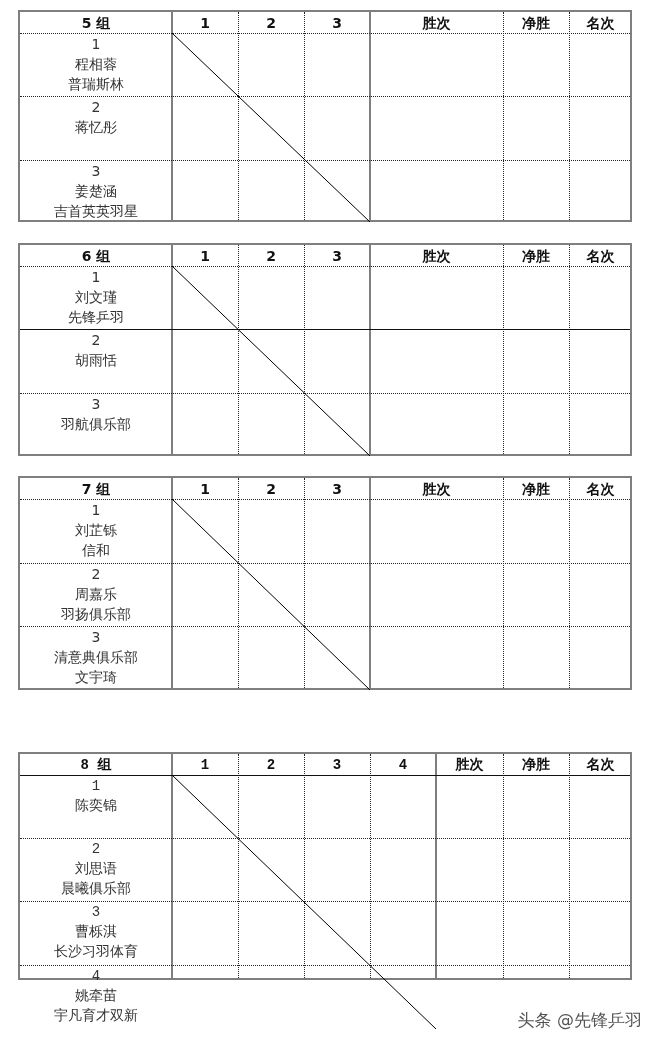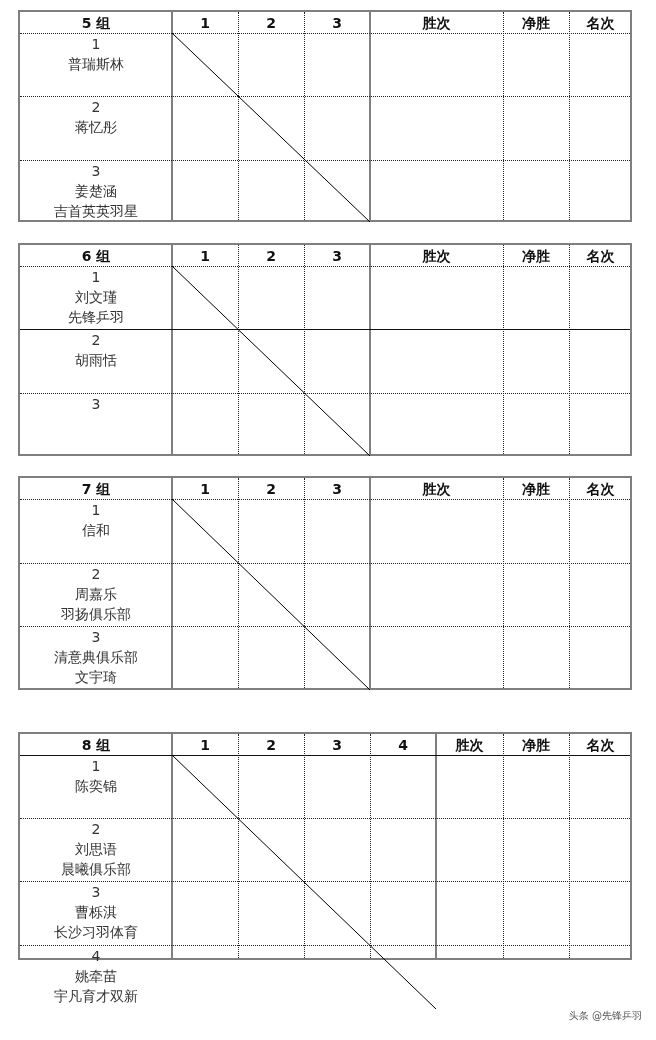--- a/index.html
+++ b/index.html
@@ -38,21 +38,21 @@
       font-size: 14px;
       line-height: 20px;
       color: #333;
     }
     .player span { display: block; }
     svg.diag { position: absolute; left: 152px; pointer-events: none; }
     .watermark {
       position: absolute;
       right: 14px;
       top: 1009px;
-      font-size: 10px;
+      font-size: 17px;
       color: #555;
     }
   </style>
 </head>
 <body>
 
 <div class="grp" style="top:10px;height:212px;">
 
   <div class="cell hdr" style="left:0;top:1px;width:152px;">5 组</div>
   <div class="cell hdr" style="left:152px;top:1px;width:66px;">1</div>
@@ -67,20 +67,21 @@
   <div class="vline-dot" style="left:284px;"></div>
   <div class="vline-solid" style="left:349px;"></div>
   <div class="vline-dot" style="left:483px;"></div>
   <div class="vline-dot" style="left:549px;"></div>
   <div class="hline-dot" style="top:21px;"></div>
   <div class="hline-dot" style="top:84px;"></div>
   <div class="hline-dot" style="top:148px;"></div>
 
   <div class="player" style="top:22px;">
     <span>1</span>
+    <span>程相蓉</span>
     <span>普瑞斯林</span>
   </div>
   <div class="player" style="top:85px;">
     <span>2</span>
     <span>蒋忆彤</span>
     <span></span>
   </div>
   <div class="player" style="top:149px;">
     <span>3</span>
     <span>姜楚涵</span>
@@ -113,20 +114,21 @@
     <span>刘文瑾</span>
     <span>先锋乒羽</span>
   </div>
   <div class="player" style="top:85px;">
     <span>2</span>
     <span>胡雨恬</span>
     <span></span>
   </div>
   <div class="player" style="top:149px;">
     <span>3</span>
+    <span>羽航俱乐部</span>
   </div>
   <svg class="diag" width="200" height="192" style="top:21px;">
     <line x1="0" y1="0" x2="198" y2="190" stroke="#000" stroke-width="1"></line>
   </svg>
 </div>
 
 <div class="grp" style="top:476px;height:214px;">
   <div class="cell hdr" style="left:0;top:1px;width:152px;">7 组</div>
   <div class="cell hdr" style="left:152px;top:1px;width:66px;">1</div>
   <div class="cell hdr" style="left:218px;top:1px;width:66px;">2</div>
@@ -138,38 +140,39 @@
   <div class="vline-dot" style="left:218px;"></div>
   <div class="vline-dot" style="left:284px;"></div>
   <div class="vline-solid" style="left:349px;"></div>
   <div class="vline-dot" style="left:483px;"></div>
   <div class="vline-dot" style="left:549px;"></div>
   <div class="hline-dot" style="top:21px;"></div>
   <div class="hline-dot" style="top:85px;"></div>
   <div class="hline-dot" style="top:148px;"></div>
   <div class="player" style="top:22px;">
     <span>1</span>
+    <span>刘芷铄</span>
     <span>信和</span>
   </div>
   <div class="player" style="top:86px;">
     <span>2</span>
     <span>周嘉乐</span>
     <span>羽扬俱乐部</span>
   </div>
   <div class="player" style="top:149px;">
     <span>3</span>
     <span>清意典俱乐部</span>
     <span>文宇琦</span>
   </div>
   <svg class="diag" width="200" height="192" style="top:21px;">
     <line x1="0" y1="0" x2="198" y2="191" stroke="#000" stroke-width="1"></line>
   </svg>
 </div>
 
-<div class="grp" style="top:732px;height:228px;">
+<div class="grp" style="top:752px;height:228px;font-family:Liberation Mono, monospace;">
   <div class="cell hdr" style="left:0;top:1px;width:152px;">8 组</div>
   <div class="cell hdr" style="left:152px;top:1px;width:66px;">1</div>
   <div class="cell hdr" style="left:218px;top:1px;width:66px;">2</div>
   <div class="cell hdr" style="left:284px;top:1px;width:66px;">3</div>
   <div class="cell hdr" style="left:350px;top:1px;width:66px;">4</div>
   <div class="cell hdr" style="left:416px;top:1px;width:67px;">胜次</div>
   <div class="cell hdr" style="left:483px;top:1px;width:66px;">净胜</div>
   <div class="cell hdr" style="left:549px;top:1px;width:63px;">名次</div>
   <div class="vline-solid" style="left:151px;"></div>
   <div class="vline-dot" style="left:218px;"></div>

